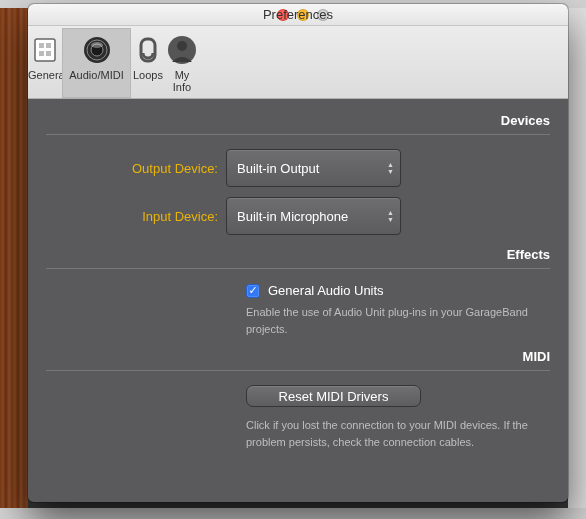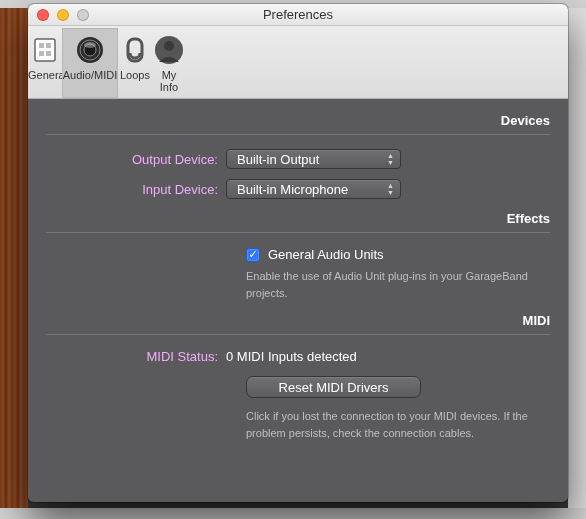--- a/index.html
+++ b/index.html
@@ -46,20 +46,21 @@
     overflow: hidden;
     background: #5a5a5c;
   }
   .titlebar {
     height: 22px;
     background: linear-gradient(#f6f6f6, #e4e4e4);
     border-bottom: 1px solid #c5c5c5;
     display: flex;
     align-items: center;
     position: relative;
+    justify-content: center;
   }
   .traffic-lights {
     display: flex;
     gap: 8px;
     padding-left: 9px;
   }
   .traffic-lights .dot {
     width: 12px; height: 12px; border-radius: 50%;
   }
   .dot.red { background: #ff5f57; border: 0.5px solid rgba(180,40,30,0.5); }
@@ -80,21 +81,21 @@
     padding: 2px 0 0 0;
   }
   .toolbar-item {
     width: 34px;
     text-align: center;
     padding: 6px 0 5px 0;
     font-size: 11px;
     color: #333;
     cursor: default;
   }
-  .toolbar-item.wide { width: 56px; }
+  .toolbar-item.wide { width: 69px; }
   .toolbar-item.selected {
     background: #c7c7c7;
     box-shadow: inset 0 0 0 1px rgba(0,0,0,0.08);
   }
   .toolbar-item .icon {
     display: block;
     margin: 0 auto 3px auto;
     width: 32px; height: 32px;
   }
   .content {
@@ -120,25 +121,25 @@
   .row {
     display: flex;
     align-items: center;
     margin-bottom: 10px;
   }
   .row-label {
     width: 180px;
     text-align: right;
     padding-right: 8px;
     font-size: 13px;
-    color: #f0abfc;
+    color: #eab308;
   }
   .select {
     width: 175px;
-    height: 20px;
+    height: 38px;
     background: linear-gradient(#6e6e70, #5c5c5e);
     border: 1px solid #353537;
     border-radius: 4px;
     display: flex;
     align-items: center;
     justify-content: space-between;
     padding: 0 6px 0 10px;
     color: #fff;
     font-size: 13px;
     box-shadow: inset 0 1px 0 rgba(255,255,255,0.1);
@@ -287,24 +288,20 @@
       <div class="checkbox">
         <span class="check">✓</span>
       </div>
       <span>General Audio Units</span>
     </div>
     <div class="hint">Enable the use of Audio Unit plug-ins in your GarageBand projects.</div>
 
     <div class="section-head">MIDI</div>
     <hr class="section-rule">
 
-    <div class="status-row">
-      <div class="row-label">MIDI Status:</div>
-      <div>0 MIDI Inputs detected</div>
-    </div>
 
     <div class="button">
       <span>Reset MIDI Drivers</span>
     </div>
 
     <div class="hint">Click if you lost the connection to your MIDI devices. If the problem persists, check the connection cables.</div>
 
     <div class="spacer-bottom"></div>
   </div>
 

